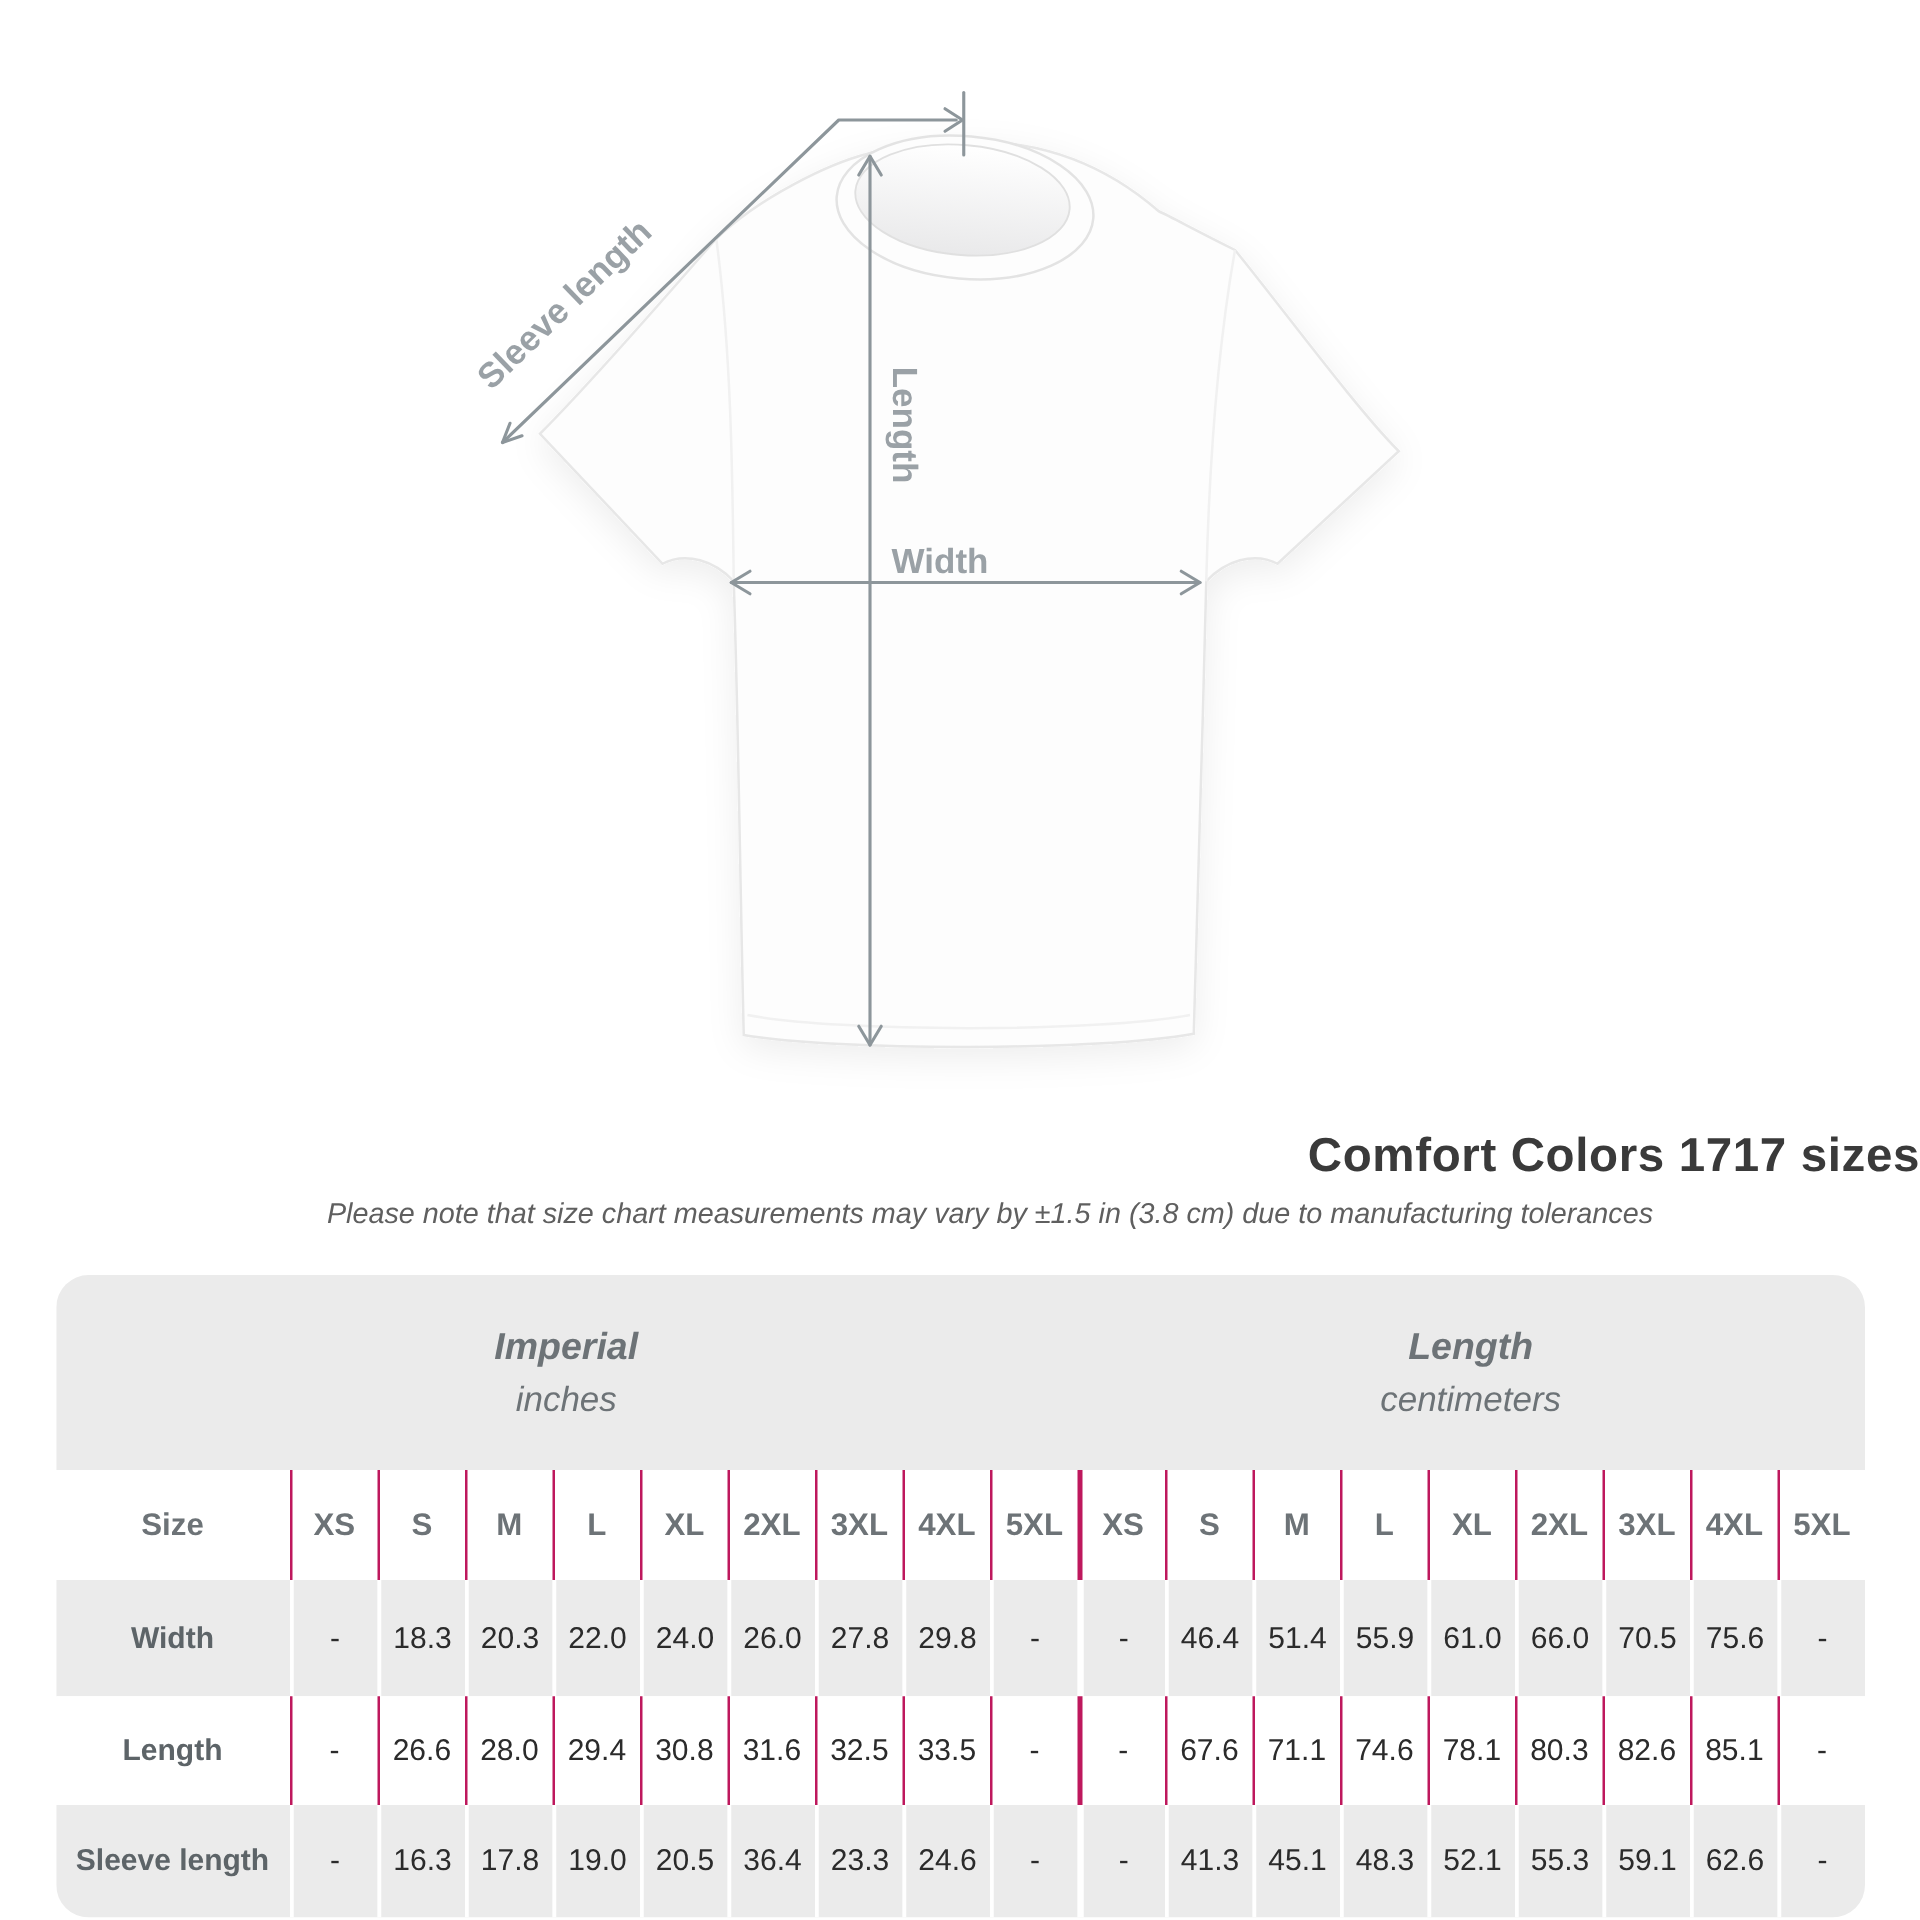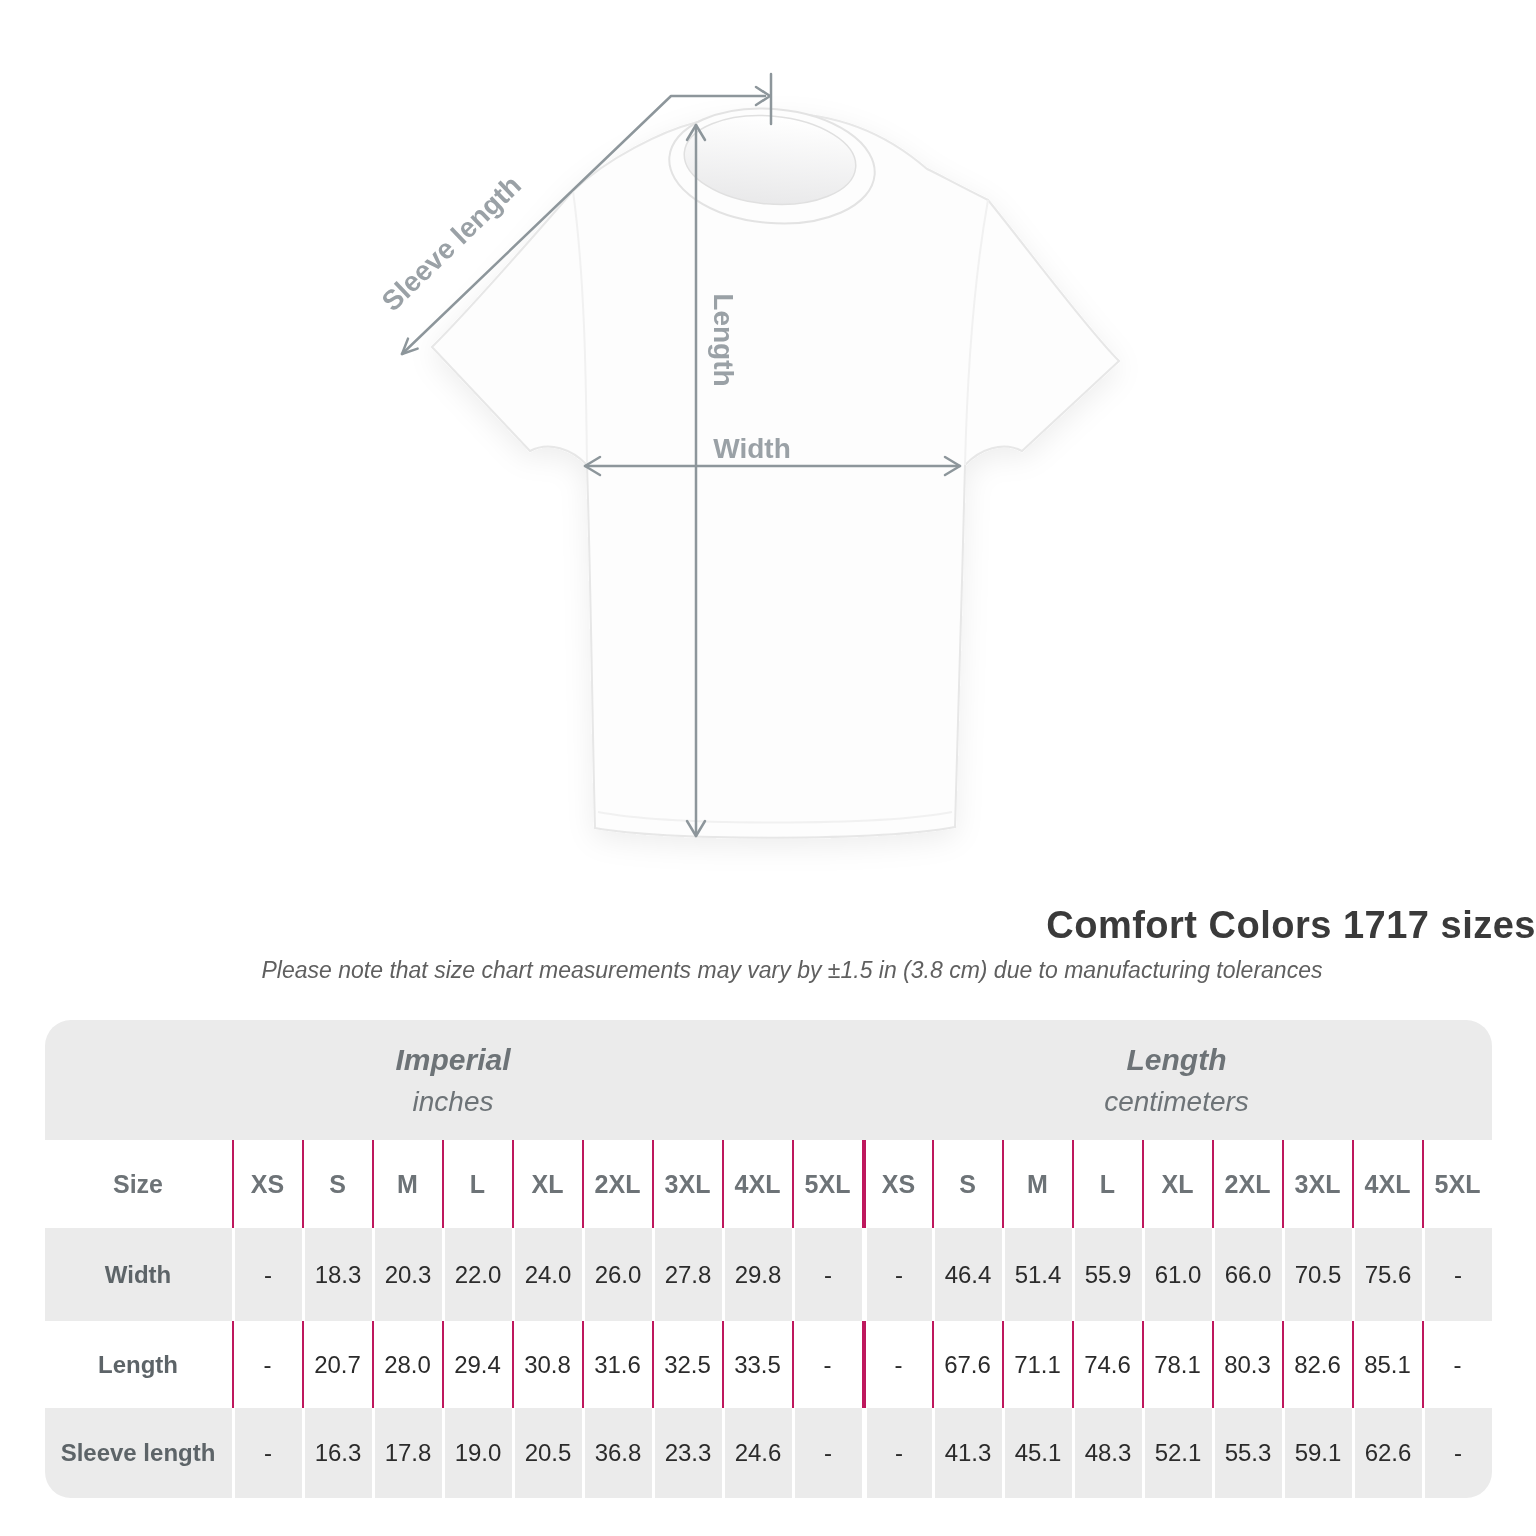--- a/index.html
+++ b/index.html
@@ -13,21 +13,21 @@
   
   .page-title { margin-top: 24px; text-align: right; font-size: 38px; font-weight: bold;
                 color: #3a3a3a; letter-spacing: 0.5px; }
   .page-subtitle { margin-top: 10px; text-align: center; font-size: 23px; font-style: italic;
                    color: #5f5f5f; margin-left: 48px; }
 
   
   .card { width: 1447px; margin: 36px auto 0 auto; border-radius: 26px; overflow: hidden;
           background: #ffffff; }
 
-  .unit-band { display: flex; height: 120px; background: #ebebeb; }
+  .unit-band { display: flex; height: 156px; background: #ebebeb; }
   .unit-group { display: flex; flex-direction: column; align-items: center; justify-content: center; }
   .unit-group.imperial { width: 817px; }
   .unit-group.metric { width: 630px; }
   .unit-name { font-size: 30px; font-weight: bold; font-style: italic; color: #6d7377; }
   .unit-sub  { font-size: 28px; font-style: italic; color: #6d7377; margin-top: 9px; }
 
   .t-row { display: grid; grid-template-columns: 187px repeat(18, 70px); }
   .r-head   { height: 88px; }
   .r-width  { height: 93px; }
   .r-length { height: 87px; }
@@ -171,21 +171,21 @@
     <div class="cell v">61.0</div>
     <div class="cell v">66.0</div>
     <div class="cell v">70.5</div>
     <div class="cell v">75.6</div>
     <div class="cell v">-</div>
   </div>
 
   <div class="t-row r-length white">
     <div class="cell rl">Length</div>
     <div class="cell v">-</div>
-    <div class="cell v">20.7</div>
+    <div class="cell v">26.6</div>
     <div class="cell v">28.0</div>
     <div class="cell v">29.4</div>
     <div class="cell v">30.8</div>
     <div class="cell v">31.6</div>
     <div class="cell v">32.5</div>
     <div class="cell v">33.5</div>
     <div class="cell v">-</div>
     <div class="cell v grp">-</div>
     <div class="cell v">67.6</div>
     <div class="cell v">71.1</div>
@@ -197,21 +197,21 @@
     <div class="cell v">-</div>
   </div>
 
   <div class="t-row r-sleeve gray">
     <div class="cell rl">Sleeve length</div>
     <div class="cell v">-</div>
     <div class="cell v">16.3</div>
     <div class="cell v">17.8</div>
     <div class="cell v">19.0</div>
     <div class="cell v">20.5</div>
-    <div class="cell v">36.8</div>
+    <div class="cell v">36.4</div>
     <div class="cell v">23.3</div>
     <div class="cell v">24.6</div>
     <div class="cell v">-</div>
     <div class="cell v grp">-</div>
     <div class="cell v">41.3</div>
     <div class="cell v">45.1</div>
     <div class="cell v">48.3</div>
     <div class="cell v">52.1</div>
     <div class="cell v">55.3</div>
     <div class="cell v">59.1</div>

